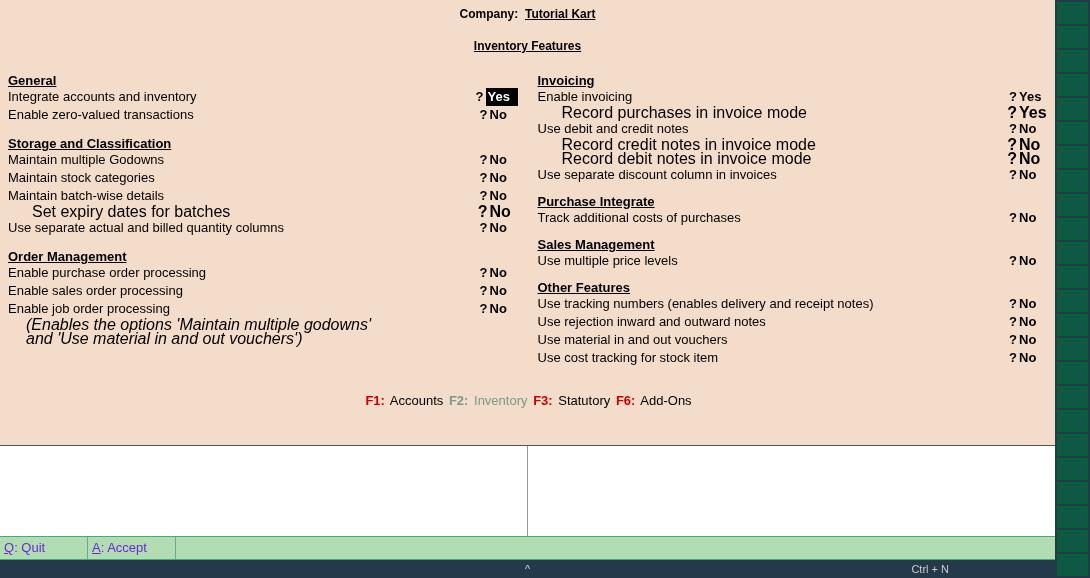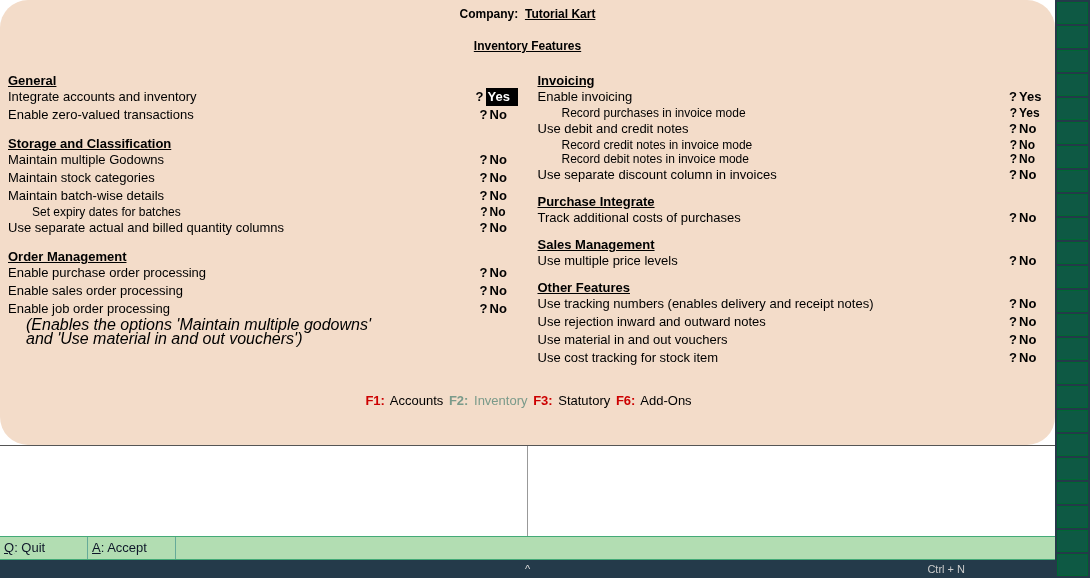--- a/index.html
+++ b/index.html
@@ -1,50 +1,50 @@
 <!DOCTYPE html>
 <html><head>
 <meta charset="utf-8">
 <style>
   html,body{margin:0;padding:0;font-family:Arial,Helvetica,sans-serif;font-size:13px;}
   body{background:#d9d9d9;width:1090px;height:578px;overflow:hidden;}
   .frame{display:flex;height:578px;}
   .main{flex:1;background:#fff;display:flex;flex-direction:column;}
   .rightbar{width:88px;background:#243a4a;display:flex;flex-direction:column;gap:2px;padding:2px 2px;}
   .rbtn{flex:0 0 20px;background:#0e5944;border:1px solid #063;}
-  .content{flex:1;background:#f3dcc9;overflow:hidden;padding:4px 8px 0 8px;position:relative;border-radius:28px;}
+  .content{flex:1;background:#f3dcc9;overflow:hidden;padding:4px 8px 0 8px;position:relative;}
   .hdr{text-align:center;font-weight:bold;margin-top:2px;}
   .hdr .company{font-size:12px;}
   .hdr .companyName{text-decoration:underline;}
   .hdr .title{font-size:12px;text-decoration:underline;margin-top:18px;display:inline-block;}
   .cols{display:flex;margin-top:14px;gap:20px;}
   .col{flex:1;}
   .sect{font-weight:bold;text-decoration:underline;font-size:13px;margin-top:6px;}
   .row{display:flex;align-items:flex-start;line-height:18px;}
   .lbl{flex:1;}
   .q{padding:0 2px;font-weight:bold;}
   .val{min-width:28px;font-weight:bold;}
   .selected{background:#000;color:#fff;padding:0 2px;}
-  .sub{padding-left:24px;font-size:12px;}
+  .sub{padding-left:24px;font-size:16px;}
   .note{padding-left:18px;font-style:italic;font-size:16px;line-height:14px;}
   .fkeys{margin-top:26px;text-align:center;font-size:13px;padding-bottom:4px;border-top:0;}
   .fk{margin:0 2px;font-weight:bold;}
   .fk.k1{color:#cc0000;}
   .fk.k2{color:#7a9a8a;}
   .fk.k3{color:#cc0000;}
   .fk.k6{color:#cc0000;}
   .calc{background:#fff;border-top:1px solid #555;display:flex;height:90px;}
   .calc .cell{flex:1;border-right:1px solid #999;}
   .calc .cell:last-child{border-right:none;}
   .btnbar{background:#b2ddb2;border-top:1px solid #4a7;border-bottom:1px solid #4a7;display:flex;height:22px;align-items:center;}
-  .btnbar .bb{flex:0 0 83px;border-right:1px solid #6a9;line-height:22px;padding-left:4px;font-size:13px;color:#0f172a;}
+  .btnbar .bb{flex:0 0 83px;border-right:1px solid #6a9;line-height:22px;padding-left:4px;font-size:13px;color:#6d28d9;}
   .btnbar .bb .key{text-decoration:underline;}
   .statusbar{background:#243a4a;color:#ccc;height:18px;display:flex;align-items:center;position:relative;font-size:11px;}
   .statusbar .caret{position:absolute;left:50%;transform:translateX(-50%);font-size:11px;color:#ddd;}
-  .statusbar .ctrl{position:absolute;right:90px;}
+  .statusbar .ctrl{position:absolute;right:106px;}
 </style>
 </head>
 <body>
 
 <div class="frame">
   <div class="main">
     <div class="content">
       <div class="hdr">
         <span class="company"><span>Company:</span>&nbsp;&nbsp;<span class="companyName">Tutorial Kart</span></span><br>
         <span class="title">Inventory Features</span>

